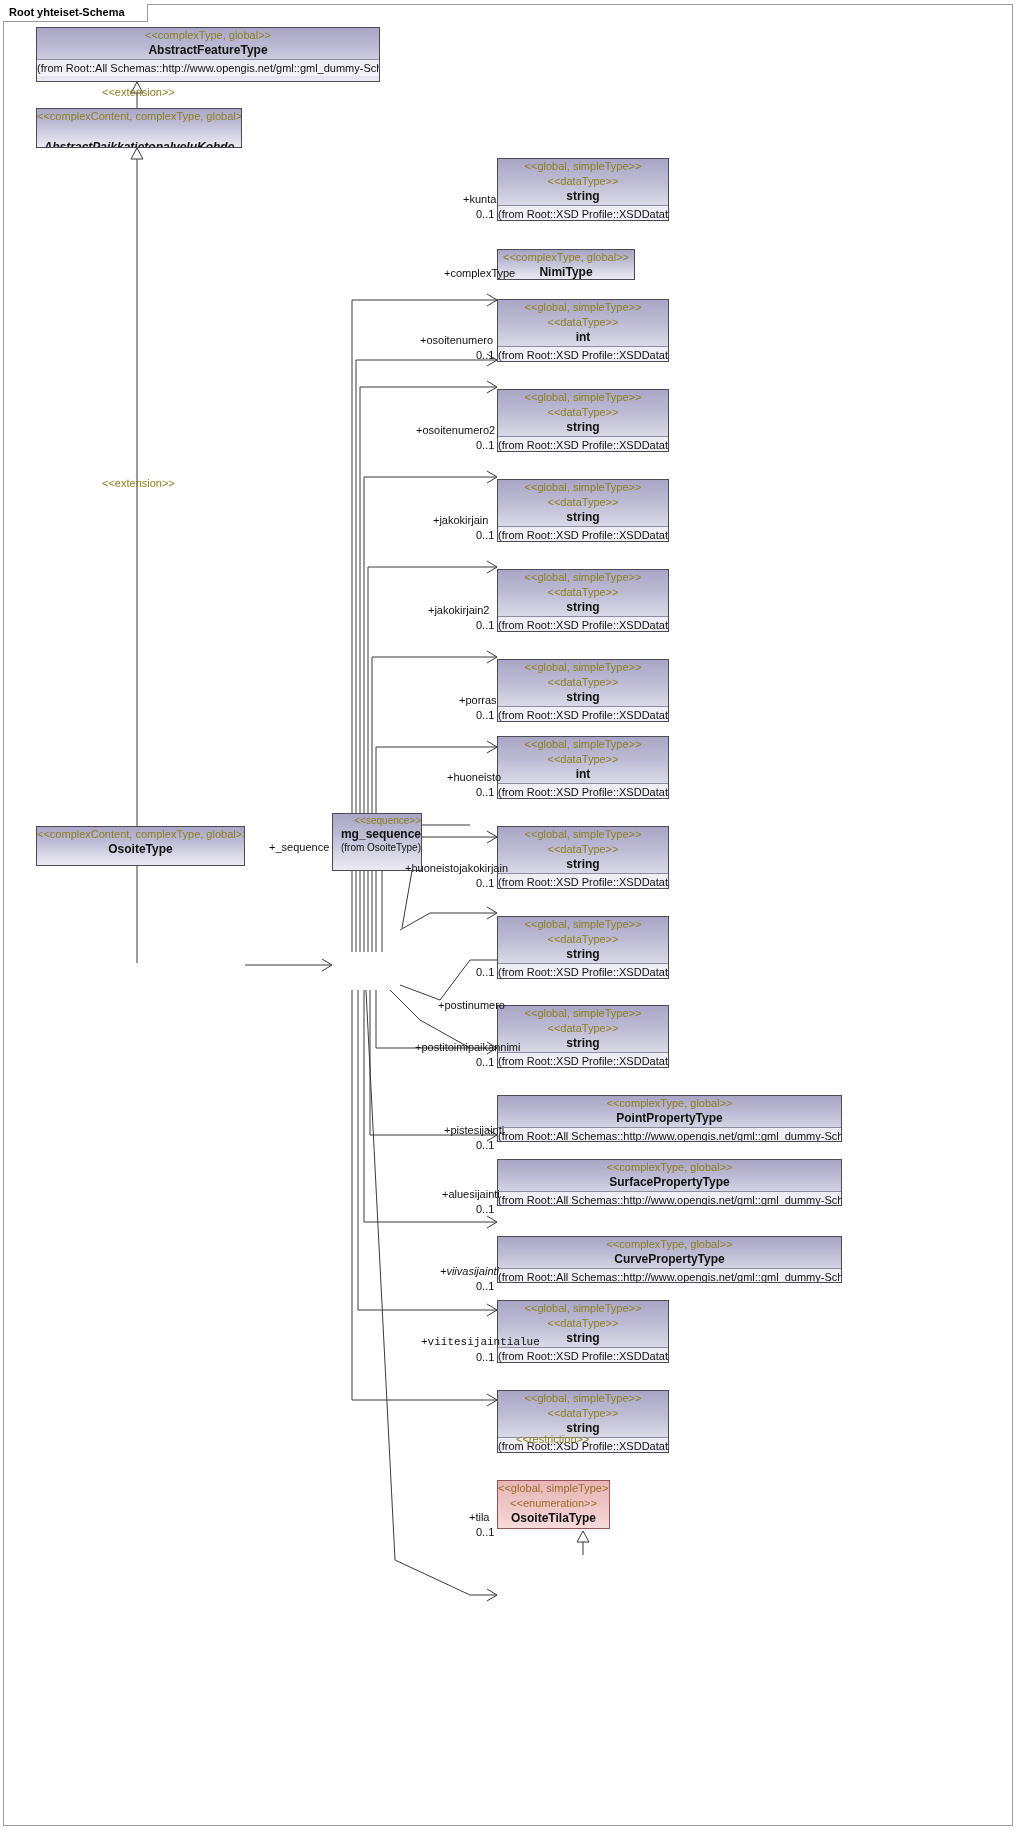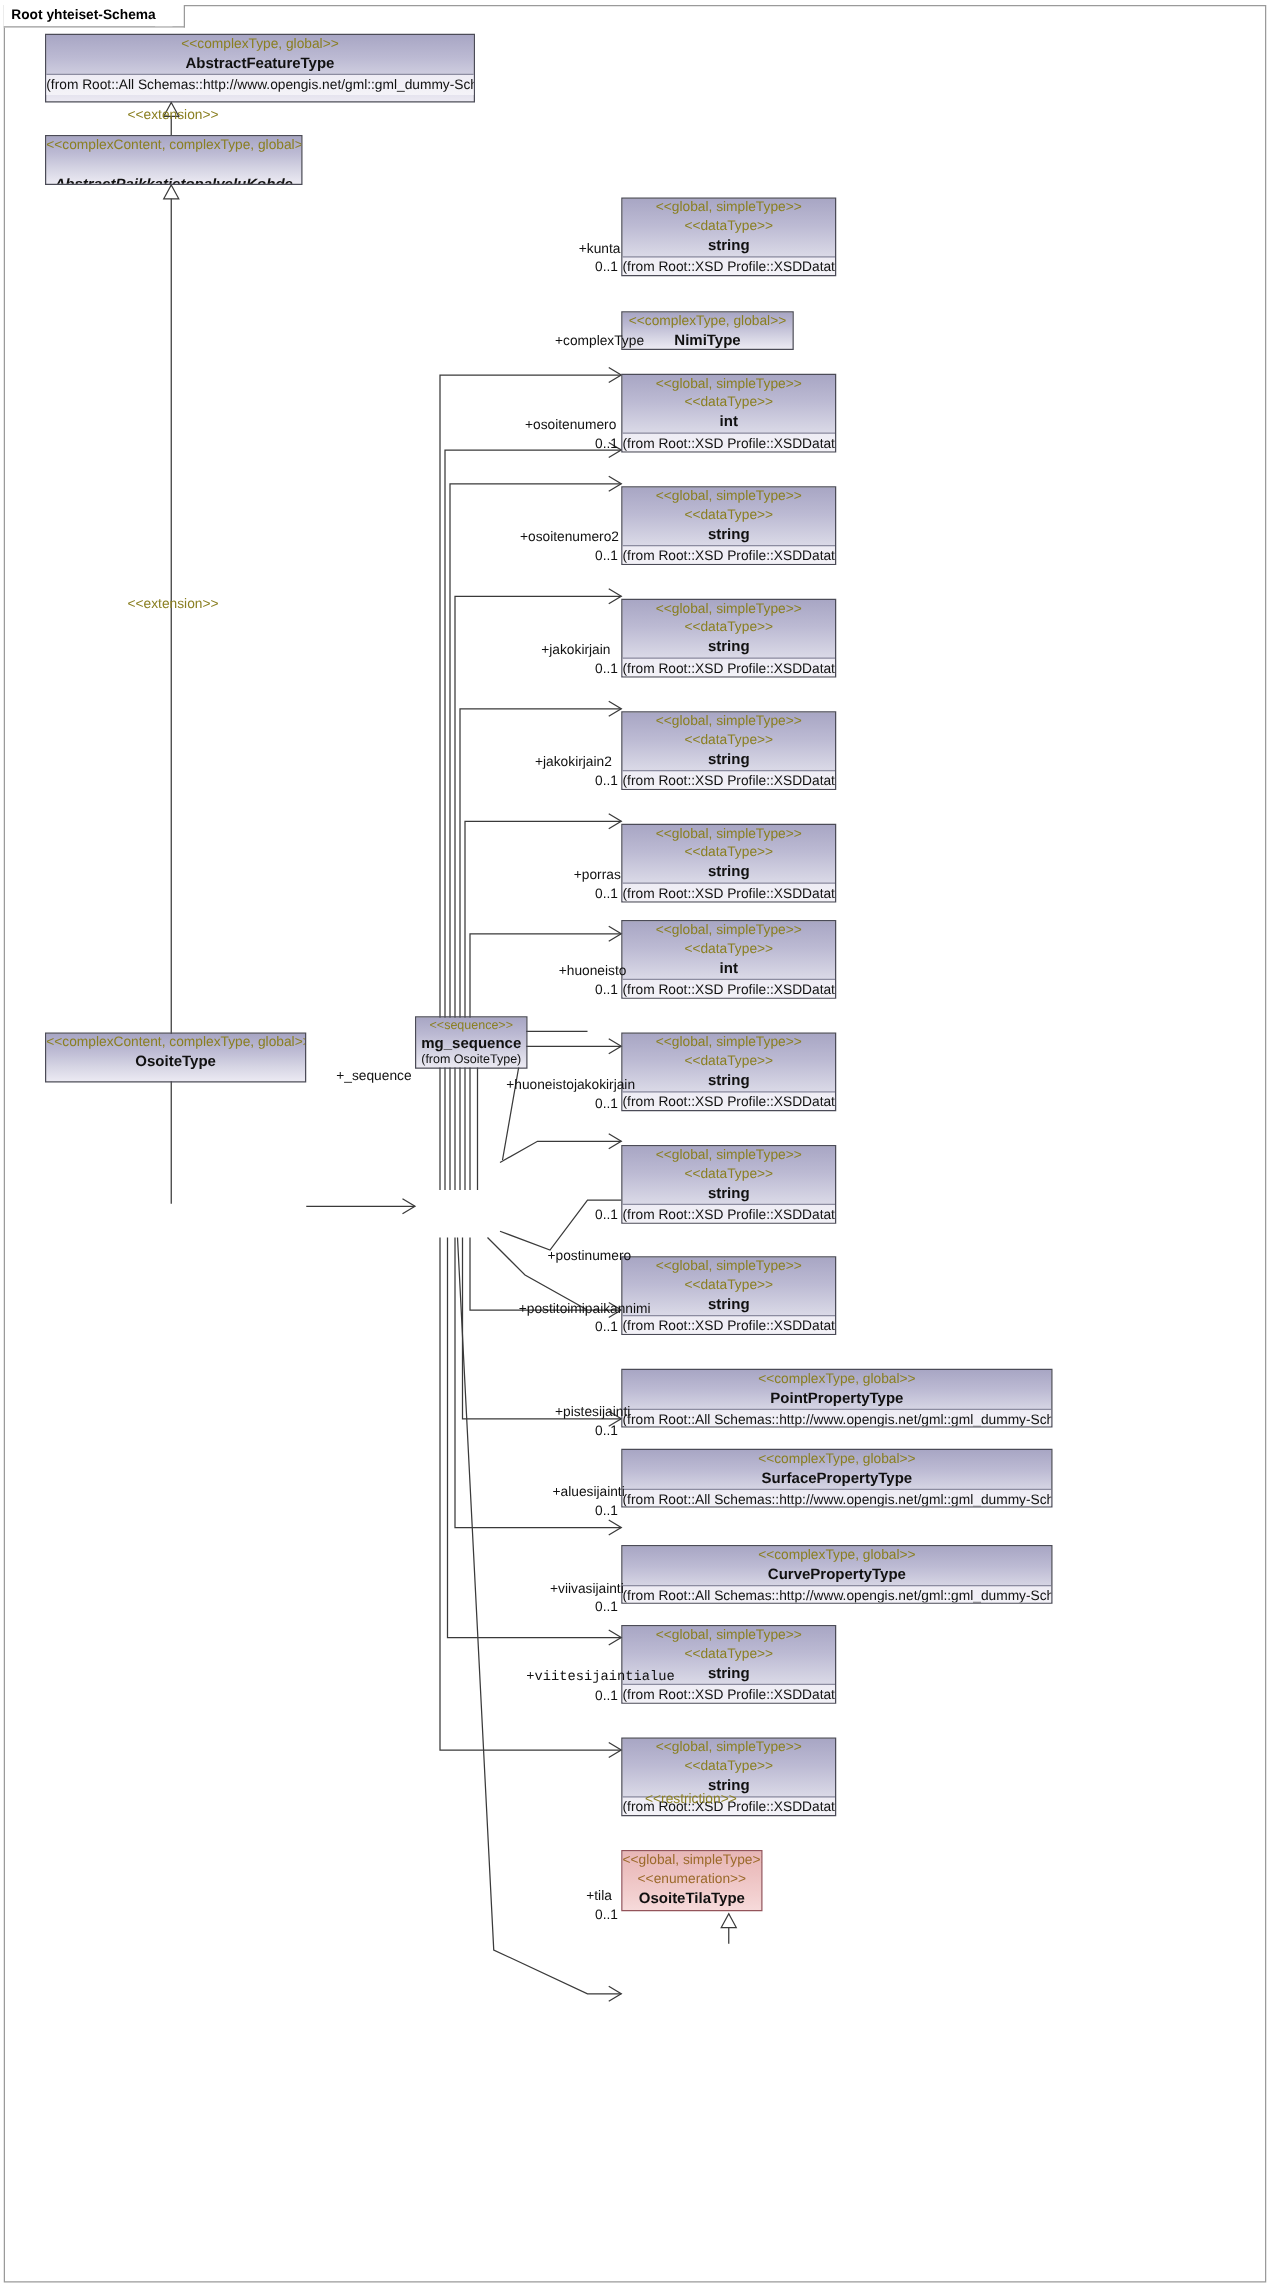--- a/index.html
+++ b/index.html
@@ -180,21 +180,21 @@
     <div class="name ital">AbstractPaikkatietopalveluKohde</div>
 
   </div>
 
   <div class="cls nofrom" style="left:36px; top:826px; width:209px; height:40px;">
     <div class="stereo">&lt;&lt;complexContent, complexType, global&gt;&gt;</div>
     <div class="name">OsoiteType</div>
 
   </div>
 
-  <div class="cls" style="left:332px; top:813px; width:90px; height:42px;">
+  <div class="cls" style="left:332px; top:813px; width:90px; height:58px;text-align:right;">
     <div class="stereo" style="font-size:10px;line-height:13px;">&lt;&lt;sequence&gt;&gt;</div>
     <div class="name" style="line-height:14px;">mg_sequence</div>
     <div class="from" style="font-size:10px;line-height:13px;border-top:none;background:transparent;margin-top:0;padding-top:0;">(from OsoiteType)</div>
   </div>
 
   <div class="cls" style="left:497px; top:158px; width:172px; height:63px;">
     <div class="stereo">&lt;&lt;global, simpleType&gt;&gt;</div>
     <div class="stereo">&lt;&lt;dataType&gt;&gt;</div>
     <div class="name">string</div>
     <div class="from">(from Root::XSD Profile::XSDDatatypes)</div>
@@ -304,21 +304,21 @@
   <div class="cls pink nofrom" style="left:497px; top:1480px; width:113px; height:49px;">
     <div class="stereo">&lt;&lt;global, simpleType&gt;&gt;</div>
     <div class="stereo">&lt;&lt;enumeration&gt;&gt;</div>
     <div class="name">OsoiteTilaType</div>
 
   </div>
 
   <div class="lbl stereo-lbl" style="left:102px; top:86px;">&lt;&lt;extension&gt;&gt;</div>
   <div class="lbl stereo-lbl" style="left:102px; top:477px;">&lt;&lt;extension&gt;&gt;</div>
   <div class="lbl stereo-lbl" style="left:516px; top:1433px;">&lt;&lt;restriction&gt;&gt;</div>
-  <div class="lbl" style="left:269px; top:841px;margin-top:14px;">+_sequence</div>
+  <div class="lbl" style="left:269px; top:841px;">+_sequence</div>
 
   <div class="lbl" style="left:463px; top:193px;">+kunta</div>
   <div class="lbl card" style="left:476px; top:208px;">0..1</div>
 
   <div class="lbl" style="left:444px; top:267px;">+complexType</div>
   <div class="lbl card" style="left:476px; top:282px;"></div>
 
   <div class="lbl" style="left:420px; top:334px;">+osoitenumero</div>
   <div class="lbl card" style="left:476px; top:349px;">0..1</div>
 
@@ -345,21 +345,21 @@
 
   <div class="lbl" style="left:415px; top:1041px;">+postitoimipaikannimi</div>
   <div class="lbl card" style="left:476px; top:1056px;">0..1</div>
 
   <div class="lbl" style="left:444px; top:1124px;">+pistesijainti</div>
   <div class="lbl card" style="left:476px; top:1139px;">0..1</div>
 
   <div class="lbl" style="left:442px; top:1188px;">+aluesijainti</div>
   <div class="lbl card" style="left:476px; top:1203px;">0..1</div>
 
-  <div class="lbl" style="left:440px; top:1265px;">+viivasijainti</div>
+  <div class="lbl" style="left:440px; top:1265px;font-style:italic;">+viivasijainti</div>
   <div class="lbl card" style="left:476px; top:1280px;">0..1</div>
 
   <div class="lbl" style="left:421px; top:1336px;font-family:Liberation Mono, monospace;">+viitesijaintialue</div>
   <div class="lbl card" style="left:476px; top:1351px;">0..1</div>
 
   <div class="lbl" style="left:469px; top:1511px;">+tila</div>
   <div class="lbl card" style="left:476px; top:1526px;">0..1</div>
 
 </div>
 

